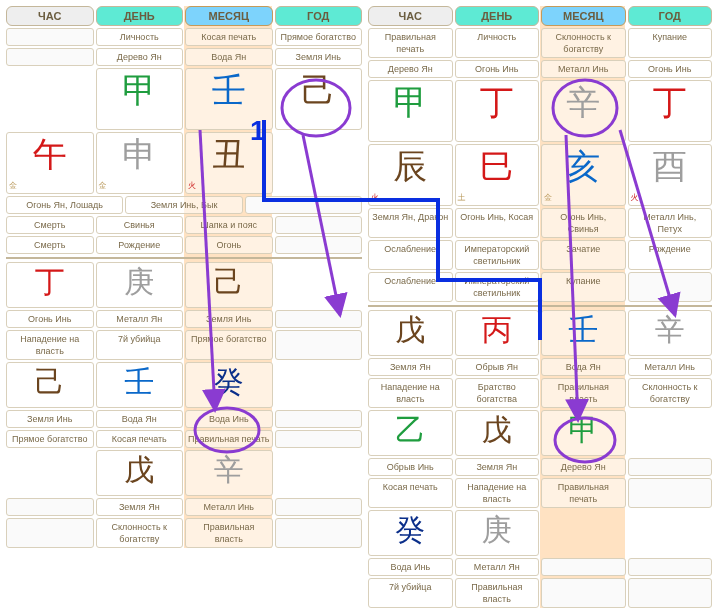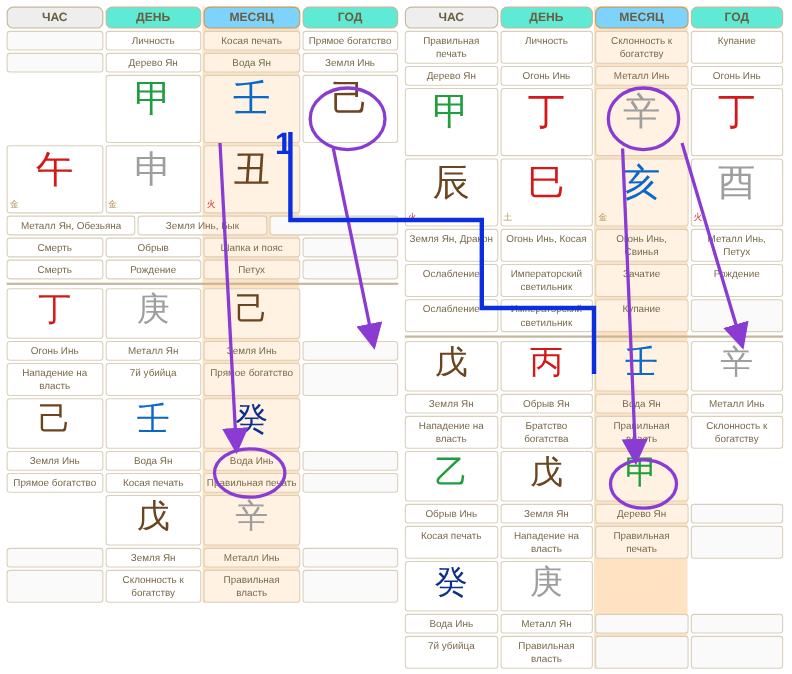--- a/index.html
+++ b/index.html
@@ -66,34 +66,34 @@
         <div class="cell tall"><span class="cj c-blue">壬</span></div>
         <div class="cell tall"><span class="cj c-brown">己</span></div>
       </div>
       <div class="row">
         <div class="cell tall" style="position:relative"><span class="cj c-red">午</span><span class="sub">金</span></div>
         <div class="cell tall" style="position:relative"><span class="cj c-gray">申</span><span class="sub">金</span></div>
         <div class="cell tall" style="position:relative"><span class="cj c-brown">丑</span><span class="sub redtxt">火</span></div>
         <div class="cell tall clear"></div>
       </div>
       <div class="row">
-        <div class="cell small">Металл Ян, Обезьяна</div>
+        <div class="cell small">Огонь Ян, Лошадь</div>
         <div class="cell small">Земля Инь, Бык</div>
         <div class="cell small empty"></div>
       </div>
       <div class="row">
         <div class="cell small">Смерть</div>
-        <div class="cell small">Обрыв</div>
+        <div class="cell small">Свинья</div>
         <div class="cell small">Шапка и пояс</div>
         <div class="cell small empty"></div>
       </div>
       <div class="row">
         <div class="cell small">Смерть</div>
         <div class="cell small">Рождение</div>
-        <div class="cell small">Петух</div>
+        <div class="cell small">Огонь</div>
         <div class="cell small empty"></div>
       </div>
       <hr class="sec">
 
       <div class="row">
         <div class="cell big"><span class="cj sm c-red">丁</span></div>
         <div class="cell big"><span class="cj sm c-gray">庚</span></div>
         <div class="cell big"><span class="cj sm c-brown">己</span></div>
         <div class="cell big clear"></div>
       </div>

